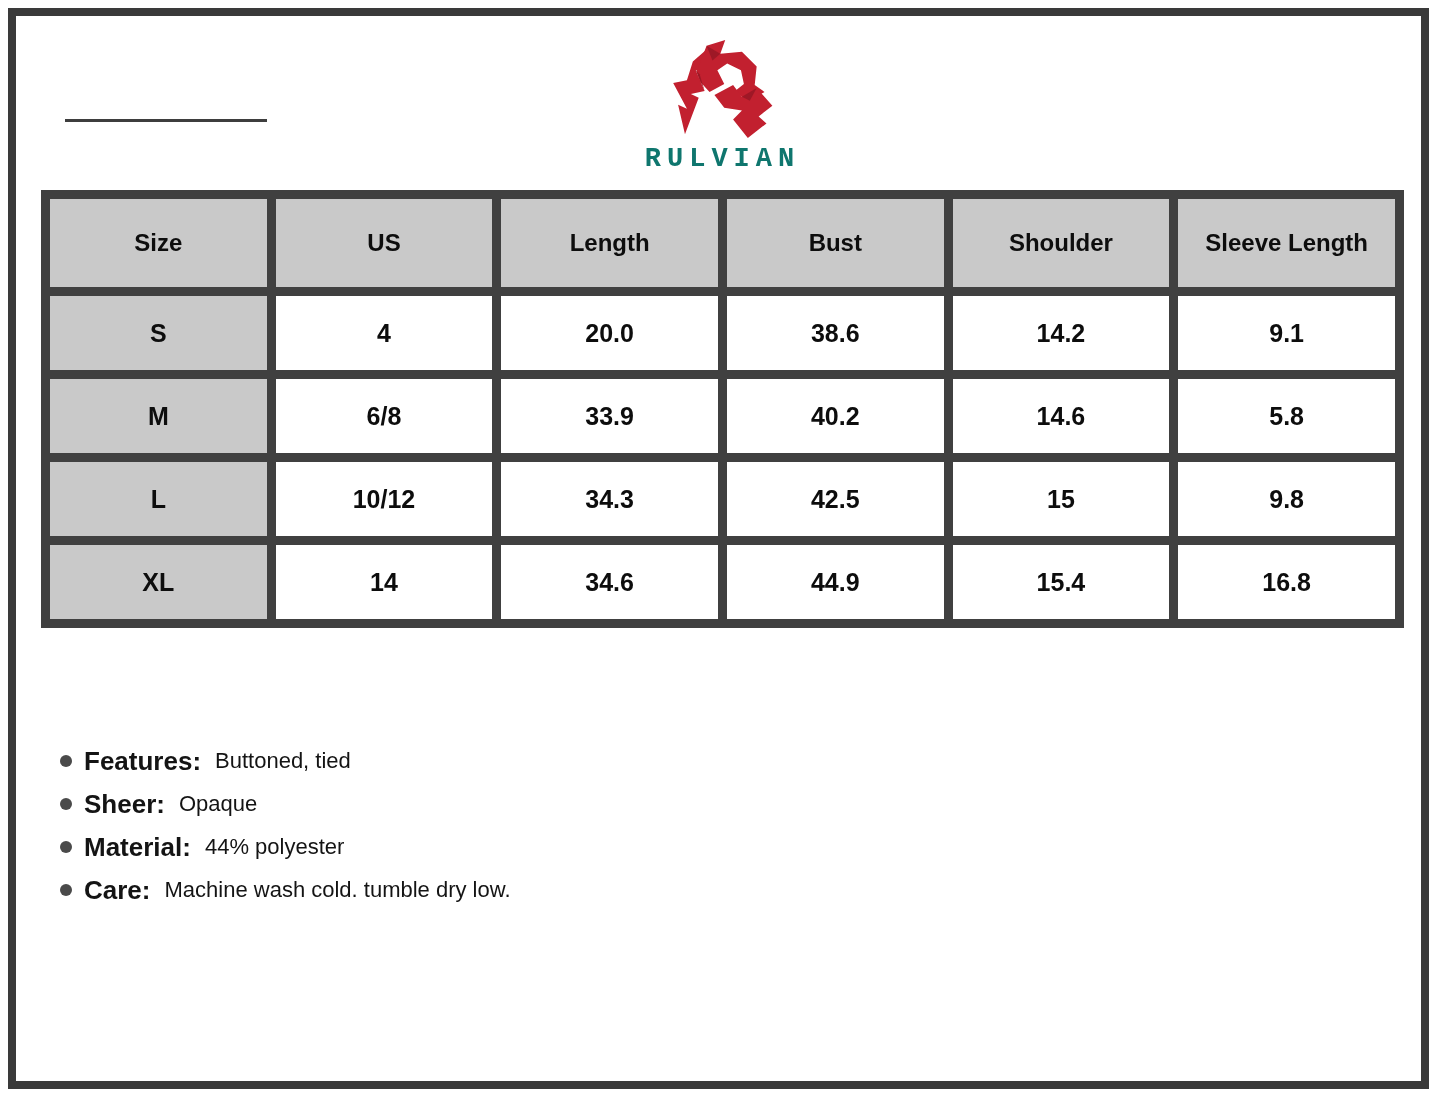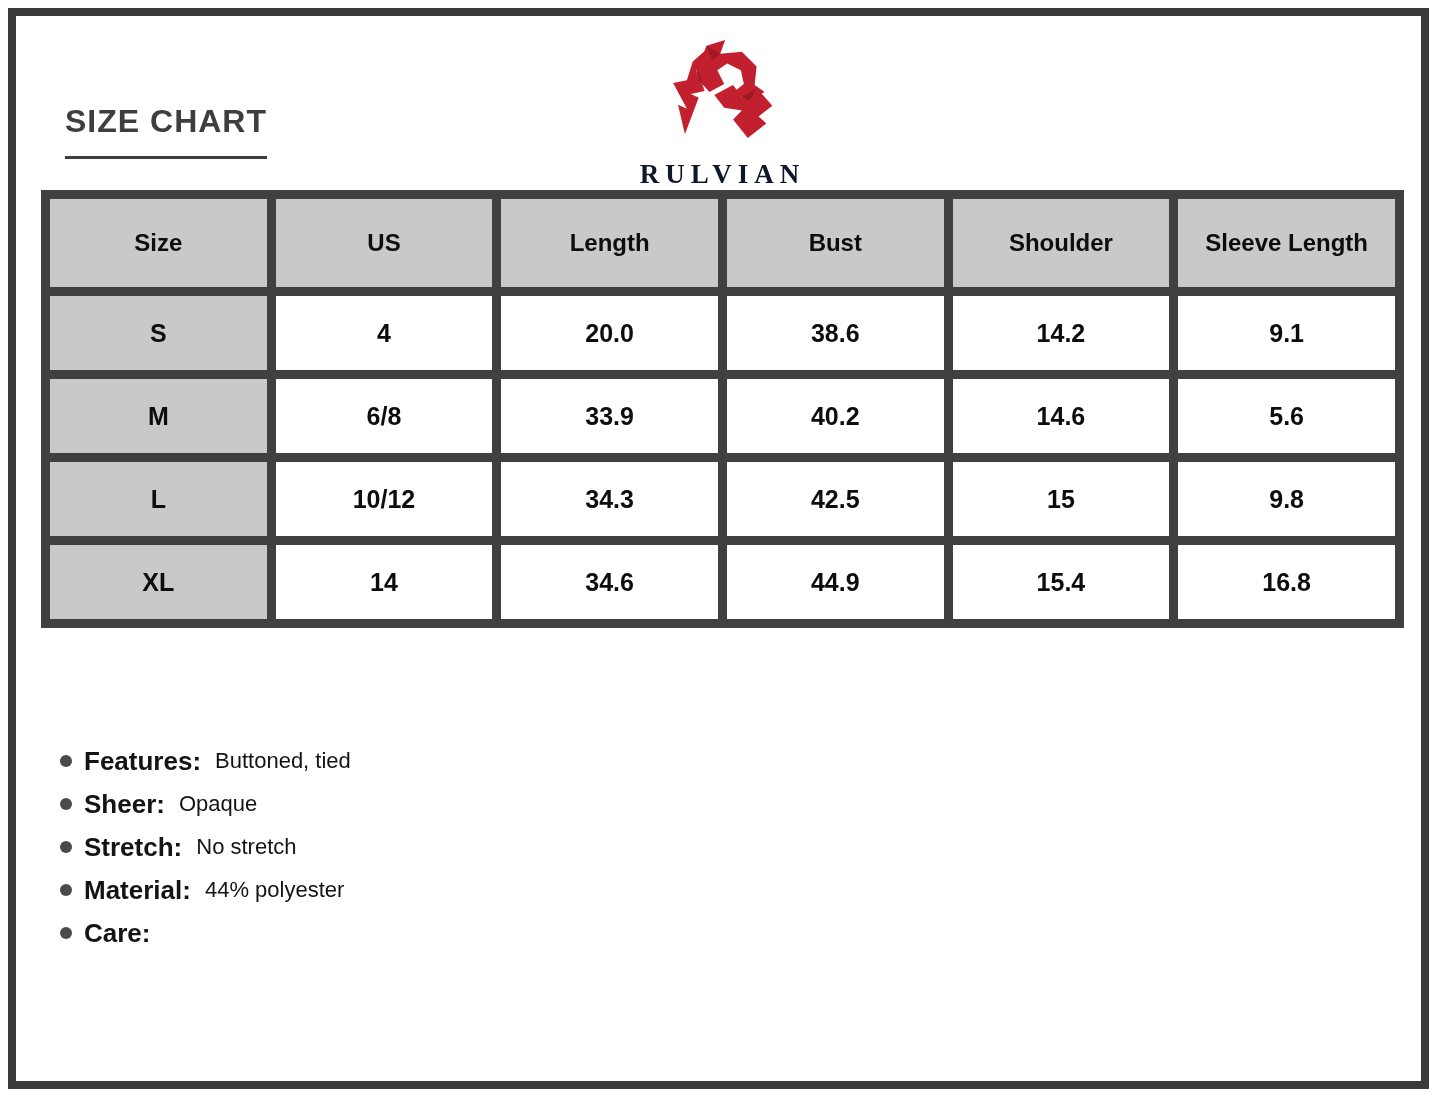--- a/index.html
+++ b/index.html
@@ -41,26 +41,26 @@
   .logo-block {
     position: absolute;
     left: 50%;
     top: 34px;
     transform: translateX(-50%);
     text-align: center;
   }
   .logo-mark { display: block; margin: 0 auto; }
   .brand-name {
     display: block;
-    margin-top: 15px;
-    font-family: Liberation Serif, serif;
+    margin-top: 0;
+    font-family: Liberation Mono, monospace;
     font-size: 27px;
     font-weight: bold;
     letter-spacing: 6px;
-    color: #0f172a;
+    color: #0f766e;
   }
   
   .size-table {
     position: absolute;
     left: 41px; top: 190px;
     width: 1363px;
     border-collapse: separate;
     border-spacing: 9px;
     background: #404040;
     table-layout: fixed;
@@ -116,21 +116,20 @@
     color: #141414;
     white-space: nowrap;
   }
 </style>
 </head>
 <body>
 
 <div class="frame"></div>
 
 <div class="title-block">
-  <div class="page-title">SIZE CHART</div>
   <div class="title-underline"></div>
 </div>
 
 <div class="logo-block">
   <svg class="logo-mark" width="118" height="110" viewBox="0 0 120 112" xmlns="http://www.w3.org/2000/svg">
 
     <polygon fill="#c2202f" points="30,28 46,14 42,40 33,37 42,58 28,61 36,65 22,102 15,72 24,76 10,50 24,47"></polygon>
 
     <polygon fill="#c2202f" points="34,38 44,12 63,6 58,20 80,18 95,33 93,52 103,59 86,69 73,58 82,51 79,37 65,30 55,37 62,51 47,59 37,48"></polygon>
 
@@ -162,21 +161,21 @@
       <td>38.6</td>
       <td>14.2</td>
       <td>9.1</td>
     </tr>
     <tr>
       <td class="size-col">M</td>
       <td>6/8</td>
       <td>33.9</td>
       <td>40.2</td>
       <td>14.6</td>
-      <td>5.6</td>
+      <td>5.8</td>
     </tr>
     <tr>
       <td class="size-col">L</td>
       <td>10/12</td>
       <td>34.3</td>
       <td>42.5</td>
       <td>15</td>
       <td>9.8</td>
     </tr>
     <tr>
@@ -196,25 +195,21 @@
     <span class="detail-label">Features:</span>
     <span class="detail-value">Buttoned, tied</span>
   </div>
   <div class="detail-item">
     <span class="bullet-dot"></span>
     <span class="detail-label">Sheer:</span>
     <span class="detail-value">Opaque</span>
   </div>
   <div class="detail-item">
     <span class="bullet-dot"></span>
-    <span class="detail-label">Stretch:</span>
-    <span class="detail-value">No stretch</span>
-  </div>
-  <div class="detail-item">
-    <span class="bullet-dot"></span>
     <span class="detail-label">Material:</span>
     <span class="detail-value">44% polyester</span>
   </div>
   <div class="detail-item">
     <span class="bullet-dot"></span>
     <span class="detail-label">Care:</span>
+    <span class="detail-value">Machine wash cold. tumble dry low.</span>
   </div>
 </div>
 
 </body></html>

